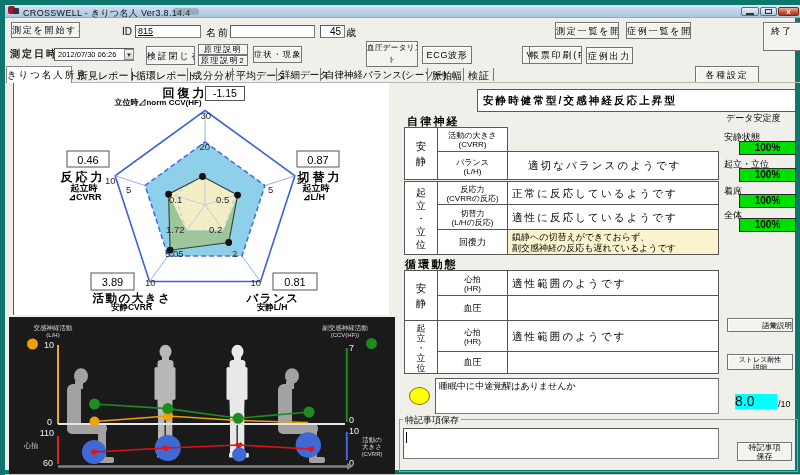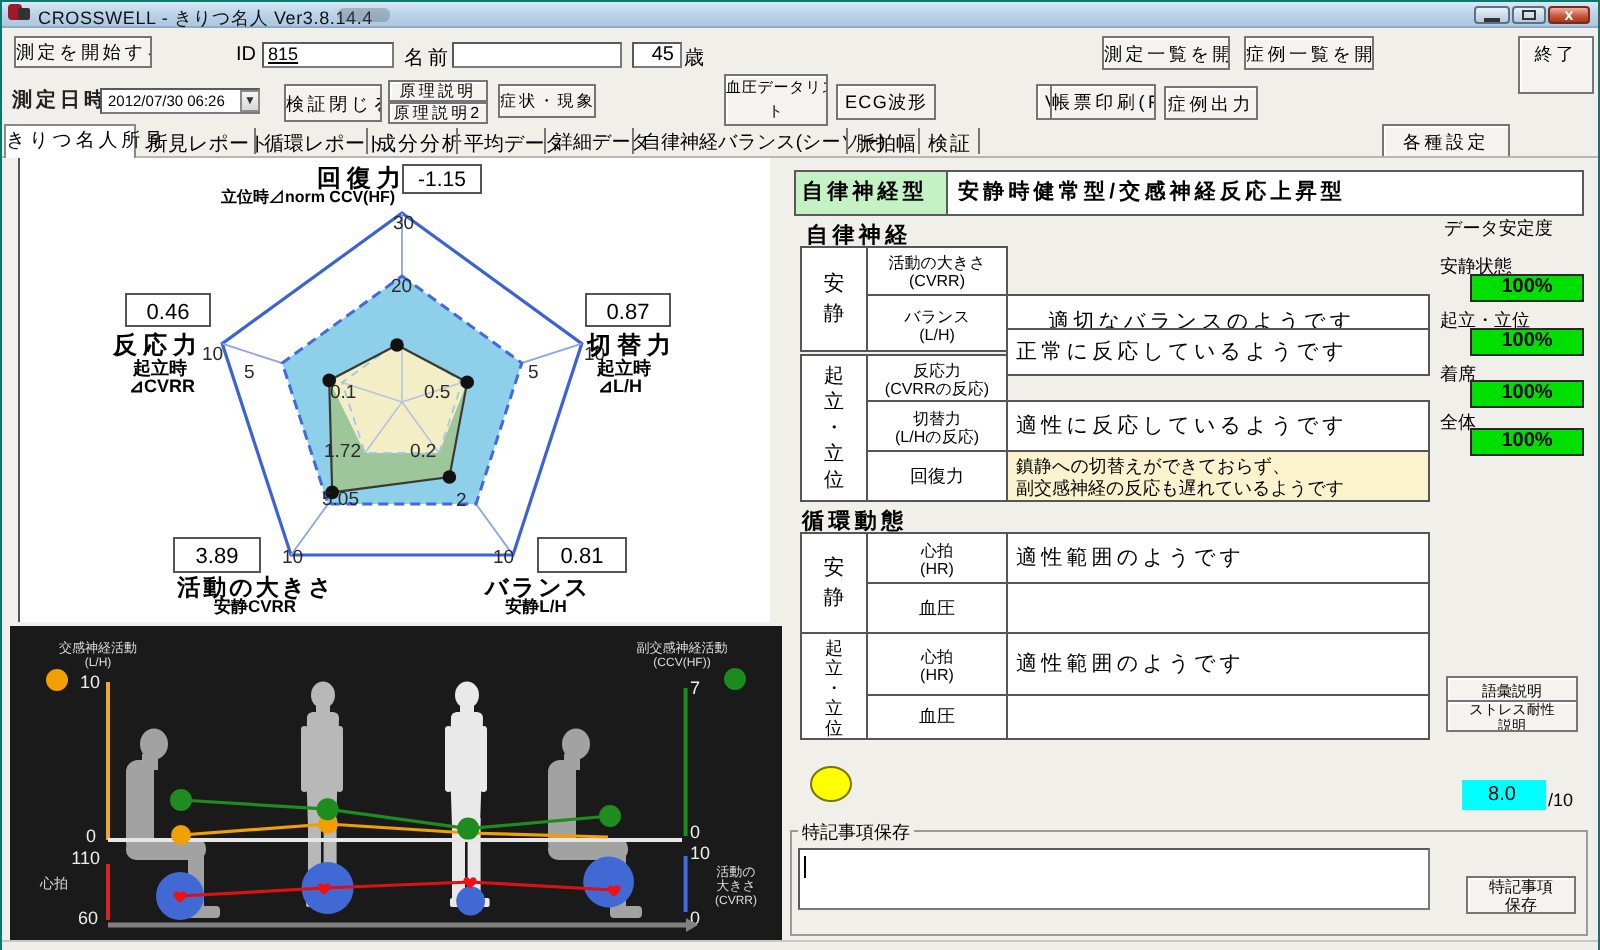--- a/index.html
+++ b/index.html
@@ -1,16 +1,16 @@
 <!DOCTYPE html>
 <html><head><meta charset="utf-8">
 <style>
 *{margin:0;padding:0;box-sizing:border-box;font-family:"Liberation Sans",sans-serif;}
 body{width:800px;height:475px;overflow:hidden;}
-#win{position:relative;width:800px;height:475px;background:#f0efe9;border:1px solid #0f766e;}
+#win{position:relative;width:800px;height:475px;background:#f0efe9;border:5px solid #0f766e;}
 .abs{position:absolute;}
 .jp{letter-spacing:.2em;white-space:nowrap;}
 .btn{position:absolute;background:#f4f3ef;border:1px solid #757575;box-shadow:inset 1px 1px 0 #fff;text-align:center;color:#000;white-space:nowrap;overflow:hidden;}
 .inp{position:absolute;background:#fff;border:1px solid #7a7a7a;border-top-color:#5a5a5a;border-left-color:#5a5a5a;}
 .cell{position:absolute;border:1px solid #565656;background:#fff;}
 </style></head>
 <body>
 <div id="win">
 
 <div class="abs" style="left:0;top:0;width:798px;height:13px;background:linear-gradient(180deg,#d8e9f7 0%,#bdd4ea 45%,#abc7e0 100%);border-bottom:1px solid #8fabc6;"></div>
@@ -299,21 +299,20 @@
 
 <polyline points="89,447 161,443 234,440 306,444" fill="none" stroke="#dd1111" stroke-width="1.6"></polyline>
 <g fill="#ee1111">
 <path transform="translate(89,447) scale(1.5)" d="M0,-0.8 C-0.5,-2 -2.2,-1.8 -2.2,-0.4 C-2.2,0.8 -0.7,1.4 0,2.4 C0.7,1.4 2.2,0.8 2.2,-0.4 C2.2,-1.8 0.5,-2 0,-0.8 Z"></path>
 <path transform="translate(161,443) scale(1.5)" d="M0,-0.8 C-0.5,-2 -2.2,-1.8 -2.2,-0.4 C-2.2,0.8 -0.7,1.4 0,2.4 C0.7,1.4 2.2,0.8 2.2,-0.4 C2.2,-1.8 0.5,-2 0,-0.8 Z"></path>
 <path transform="translate(234,440) scale(1.5)" d="M0,-0.8 C-0.5,-2 -2.2,-1.8 -2.2,-0.4 C-2.2,0.8 -0.7,1.4 0,2.4 C0.7,1.4 2.2,0.8 2.2,-0.4 C2.2,-1.8 0.5,-2 0,-0.8 Z"></path>
 <path transform="translate(306,444) scale(1.5)" d="M0,-0.8 C-0.5,-2 -2.2,-1.8 -2.2,-0.4 C-2.2,0.8 -0.7,1.4 0,2.4 C0.7,1.4 2.2,0.8 2.2,-0.4 C2.2,-1.8 0.5,-2 0,-0.8 Z"></path>
 </g>
 </svg>
 
-<div class="abs" style="left:396px;top:84px;width:77px;height:23px;background:#c5f2c5;border:1px solid #5a5a5a;font-size:10.5px;font-weight:bold;line-height:21px;padding-left:3px;"><span class="jp">自律神経型</span></div>
 
 <div class="abs" style="left:472px;top:84px;width:319px;height:23px;background:#fff;border:1px solid #5a5a5a;font-size:10.5px;font-weight:bold;line-height:21px;padding-left:5px;"><span class="jp">安静時健常型/交感神経反応上昇型</span></div>
 
 <div class="abs" style="left:402px;top:109px;font-size:11px;font-weight:bold;"><span class="jp">自律神経</span></div>
 
 <div class="cell" style="left:399px;top:122px;width:34px;height:53px;">
       <div class="abs" style="left:8px;top:11px;font-size:10.5px;line-height:15px;text-align:center;width:16px;">安<br>静</div>
     </div>
 
 <div class="cell" style="left:399px;top:176px;width:34px;height:74px;">
@@ -322,21 +321,21 @@
 
 <div class="cell" style="left:432px;top:122px;width:71px;height:25px;font-size:8px;line-height:9px;text-align:center;padding-top:3px;">活動の大きさ<br>(CVRR)</div>
 
 
 <div class="cell" style="left:432px;top:146px;width:71px;height:29px;font-size:8px;line-height:9px;text-align:center;padding-top:6px;">バランス<br>(L/H)</div>
 
 <div class="cell" style="left:502px;top:146px;width:212px;height:29px;font-size:10.5px;line-height:27px;padding-left:20px;"><span class="jp">適切なバランスのようです</span></div>
 
 <div class="cell" style="left:432px;top:176px;width:71px;height:24px;font-size:8px;line-height:9px;text-align:center;padding-top:3px;">反応力<br>(CVRRの反応)</div>
 
-<div class="cell" style="left:502px;top:163px;width:212px;height:24px;font-size:10.5px;line-height:22px;padding-left:4px;"><span class="jp">正常に反応しているようです</span></div>
+<div class="cell" style="left:502px;top:176px;width:212px;height:24px;font-size:10.5px;line-height:22px;padding-left:4px;"><span class="jp">正常に反応しているようです</span></div>
 
 <div class="cell" style="left:432px;top:199px;width:71px;height:26px;font-size:8px;line-height:9px;text-align:center;padding-top:4px;">切替力<br>(L/Hの反応)</div>
 
 <div class="cell" style="left:502px;top:199px;width:212px;height:26px;font-size:10.5px;line-height:24px;padding-left:4px;"><span class="jp">適性に反応しているようです</span></div>
 
 <div class="cell" style="left:432px;top:224px;width:71px;height:26px;font-size:9px;line-height:24px;text-align:center;">回復力</div>
 
 <div class="cell" style="left:502px;top:224px;width:212px;height:26px;background:#faf3cd;font-size:9px;line-height:11px;padding:2px 0 0 4px;">鎮静への切替えができておらず、<br>副交感神経の反応も遅れているようです</div>
 
 <div class="abs" style="left:400px;top:252px;font-size:11px;font-weight:bold;"><span class="jp">循環動態</span></div>
@@ -376,28 +375,29 @@
 <div class="abs" style="left:734px;top:163px;width:57px;height:14px;background:#00e000;border:1px solid #2a2a2a;font-size:10px;font-weight:bold;text-align:center;line-height:12px;">100%</div>
 
 <div class="abs" style="left:719px;top:180px;font-size:9px;">着席</div>
 
 <div class="abs" style="left:734px;top:189px;width:57px;height:14px;background:#00e000;border:1px solid #2a2a2a;font-size:10px;font-weight:bold;text-align:center;line-height:12px;">100%</div>
 
 <div class="abs" style="left:719px;top:204px;font-size:9px;">全体</div>
 
 <div class="abs" style="left:734px;top:213px;width:57px;height:14px;background:#00e000;border:1px solid #2a2a2a;font-size:10px;font-weight:bold;text-align:center;line-height:12px;">100%</div>
 
-<div class="btn" style="left:722px;top:337px;width:66px;height:14px;font-size:7.5px;line-height:13px;">語彙説明</div>
+<div class="btn" style="left:722px;top:313px;width:66px;height:14px;font-size:7.5px;line-height:13px;text-align:right;">語彙説明</div>
 
 <div class="btn" style="left:722px;top:349px;width:66px;height:16px;font-size:7px;line-height:7.5px;padding-top:1px;">ストレス耐性<br>説明</div>
 
+<div class="inp" style="left:430px;top:373px;width:284px;height:36px;font-size:9px;padding:1px 0 0 3px;">睡眠中に中途覚醒はありませんか</div>
 
 <div class="abs" style="left:404px;top:382px;width:21px;height:18px;background:#ffff00;border:1px solid #777700;border-radius:50%;"></div>
 
-<div class="abs" style="left:730px;top:389px;width:42px;height:15px;background:#00ffff;font-size:10px;text-align:center;line-height:15px;padding-right:2px;">8.0</div>
+<div class="abs" style="left:730px;top:389px;width:42px;height:15px;background:#00ffff;font-size:14px;text-align:left;line-height:15px;padding-right:2px;">8.0</div>
 
 <div class="abs" style="left:773px;top:394px;font-size:9px;">/10</div>
 
 <div class="abs" style="left:394px;top:414px;width:399px;height:53px;border:1px solid #9a9a9a;"></div>
 
 <div class="abs" style="left:398px;top:409px;font-size:9px;background:#f0efe9;padding:0 2px;">特記事項保存</div>
 
 <div class="inp" style="left:398px;top:423px;width:316px;height:31px;">
       <div style="position:absolute;left:2px;top:3px;width:1px;height:11px;background:#000;"></div>
     </div>

